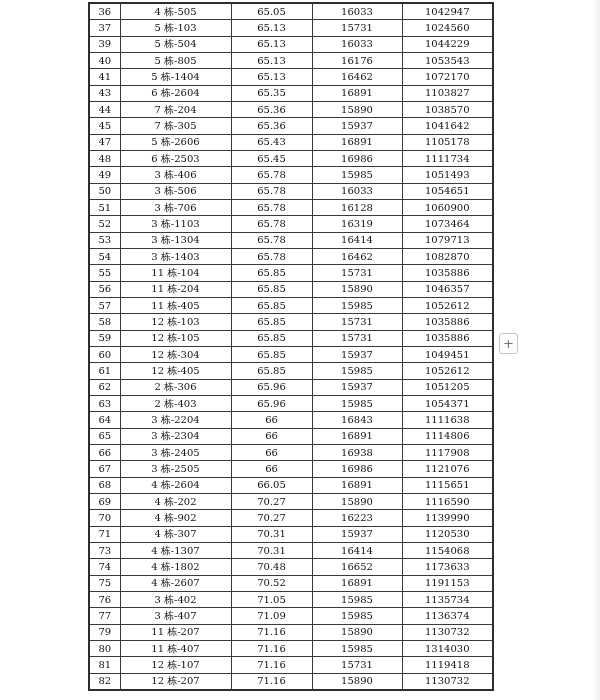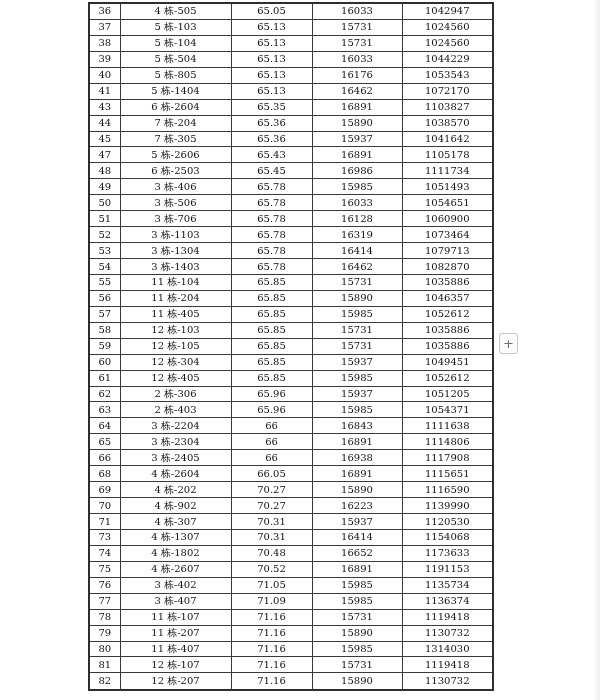--- a/index.html
+++ b/index.html
@@ -85,27 +85,20 @@
         <td>1042947</td>
       </tr>
       <tr>
         <td>37</td>
         <td>5 栋-103</td>
         <td>65.13</td>
         <td>15731</td>
         <td>1024560</td>
       </tr>
       <tr>
-        <td>38</td>
-        <td>5 栋-104</td>
-        <td>65.13</td>
-        <td>15731</td>
-        <td>1024560</td>
-      </tr>
-      <tr>
         <td>39</td>
         <td>5 栋-504</td>
         <td>65.13</td>
         <td>16033</td>
         <td>1044229</td>
       </tr>
       <tr>
         <td>40</td>
         <td>5 栋-805</td>
         <td>65.13</td>
@@ -274,20 +267,27 @@
         <td>1114806</td>
       </tr>
       <tr>
         <td>66</td>
         <td>3 栋-2405</td>
         <td>66</td>
         <td>16938</td>
         <td>1117908</td>
       </tr>
       <tr>
+        <td>67</td>
+        <td>3 栋-2505</td>
+        <td>66</td>
+        <td>16986</td>
+        <td>1121076</td>
+      </tr>
+      <tr>
         <td>68</td>
         <td>4 栋-2604</td>
         <td>66.05</td>
         <td>16891</td>
         <td>1115651</td>
       </tr>
       <tr>
         <td>69</td>
         <td>4 栋-202</td>
         <td>70.27</td>
@@ -335,27 +335,20 @@
         <td>71.05</td>
         <td>15985</td>
         <td>1135734</td>
       </tr>
       <tr>
         <td>77</td>
         <td>3 栋-407</td>
         <td>71.09</td>
         <td>15985</td>
         <td>1136374</td>
-      </tr>
-      <tr>
-        <td>78</td>
-        <td>11 栋-107</td>
-        <td>71.16</td>
-        <td>15731</td>
-        <td>1119418</td>
       </tr>
       <tr>
         <td>79</td>
         <td>11 栋-207</td>
         <td>71.16</td>
         <td>15890</td>
         <td>1130732</td>
       </tr>
       <tr>
         <td>80</td>

